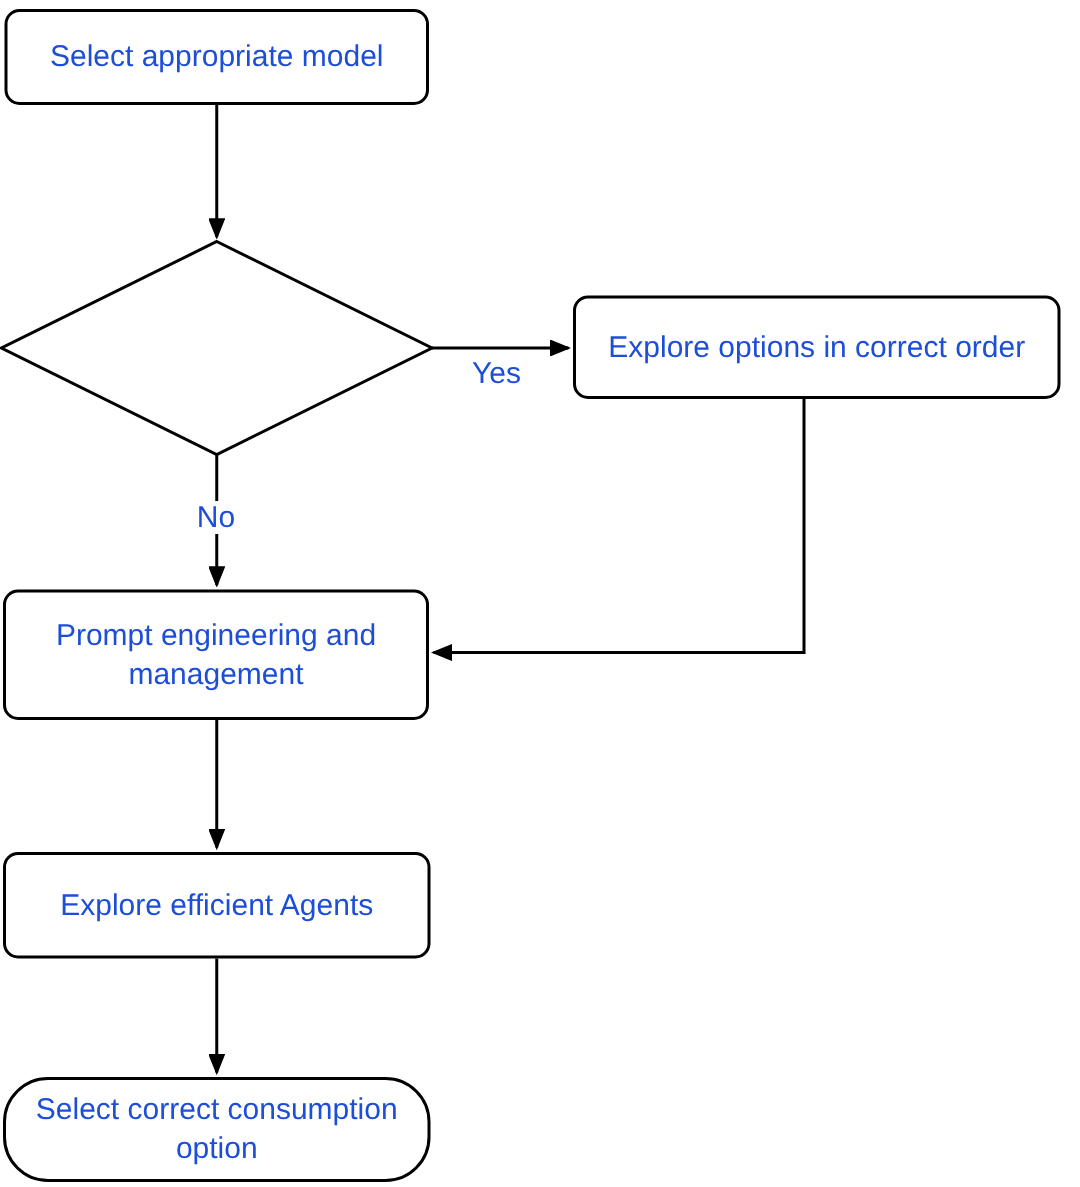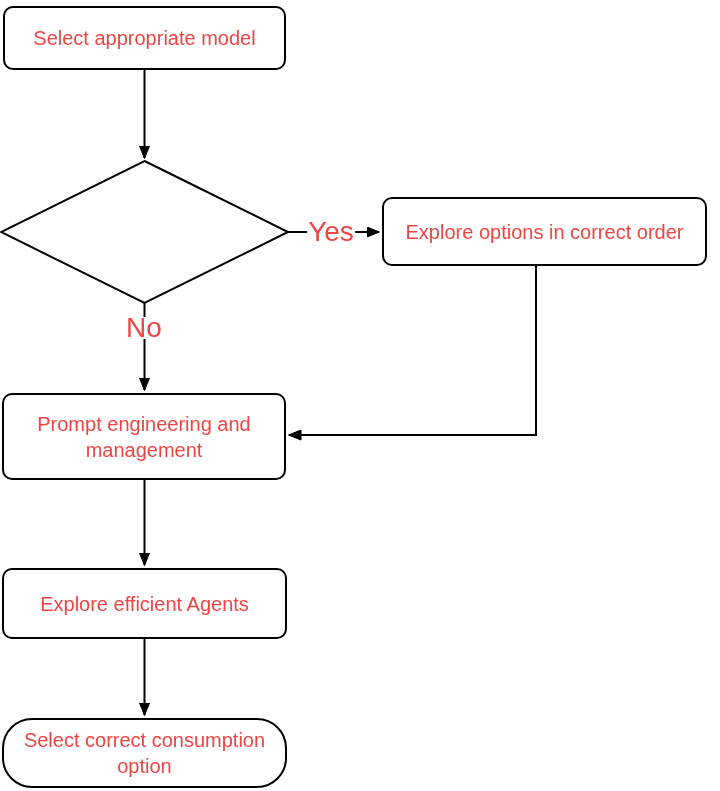--- a/index.html
+++ b/index.html
@@ -6,21 +6,21 @@
     margin: 0;
     padding: 0;
     background: #ffffff;
   }
   #canvas {
     position: relative;
     width: 720px;
     height: 791px;
     background: #ffffff;
     font-family: "Liberation Sans", sans-serif;
-    color: #ef4444;
+    color: #1d4ed8;
     overflow: hidden;
   }
   #edges {
     position: absolute;
     left: 0;
     top: 0;
     width: 720px;
     height: 791px;
   }
   .node {
@@ -43,24 +43,25 @@
     top: 219px;
     width: 281px;
     text-align: center;
     font-size: 20px;
     line-height: 26px;
   }
   .edge-label {
     position: absolute;
     transform: translate(-50%, -50%);
     background: #ffffff;
-    font-size: 28px;
+    font-size: 20px;
     line-height: 22px;
     padding: 0 1px;
     white-space: nowrap;
+    margin-top: 17px;
   }
   #label-yes { left: 331px; top: 232px; }
   #label-no  { left: 144px; top: 328px; }
 </style>
 </head>
 <body>
 
 <div id="canvas">
 
   <svg id="edges" viewBox="0 0 720 791" xmlns="http://www.w3.org/2000/svg">

